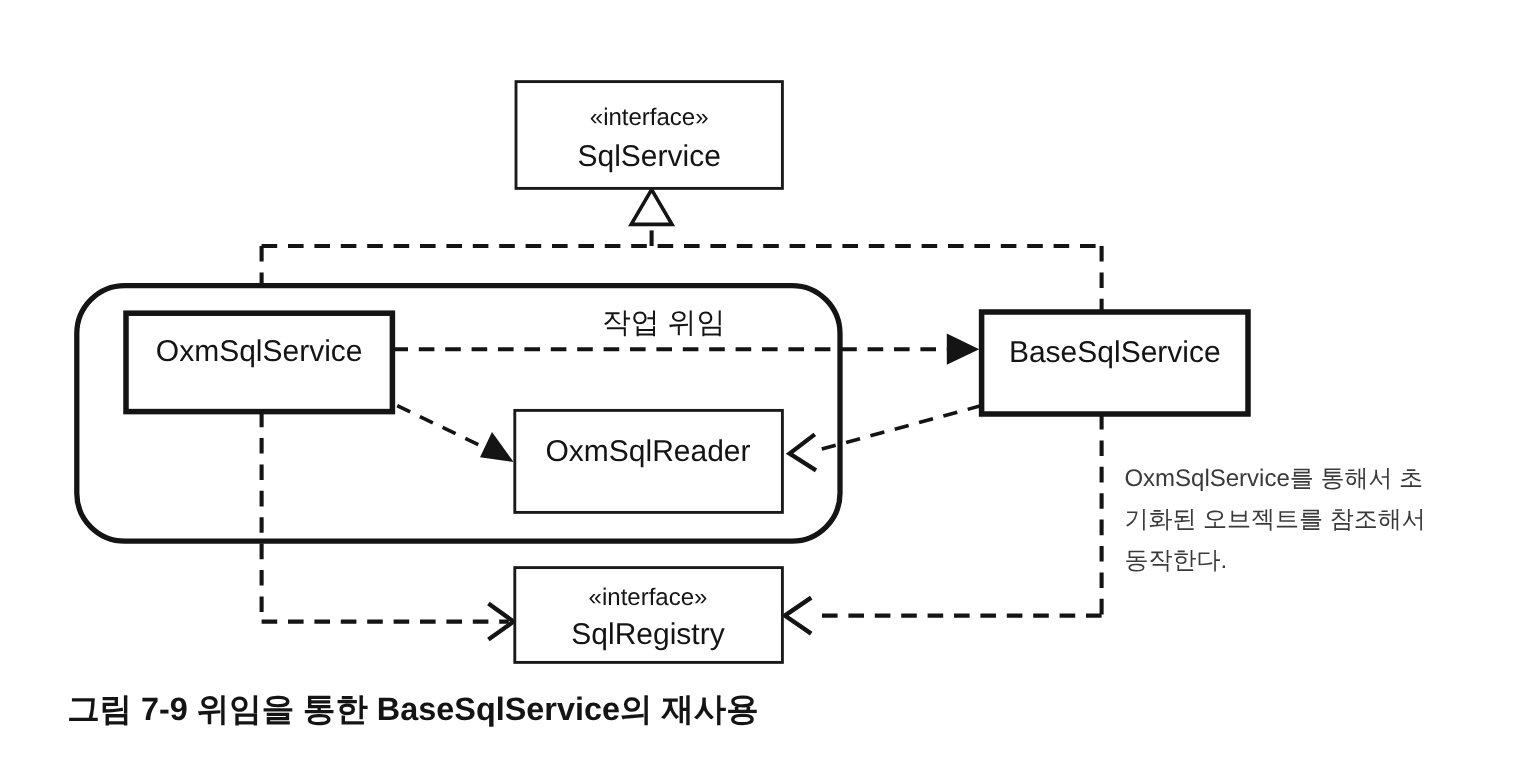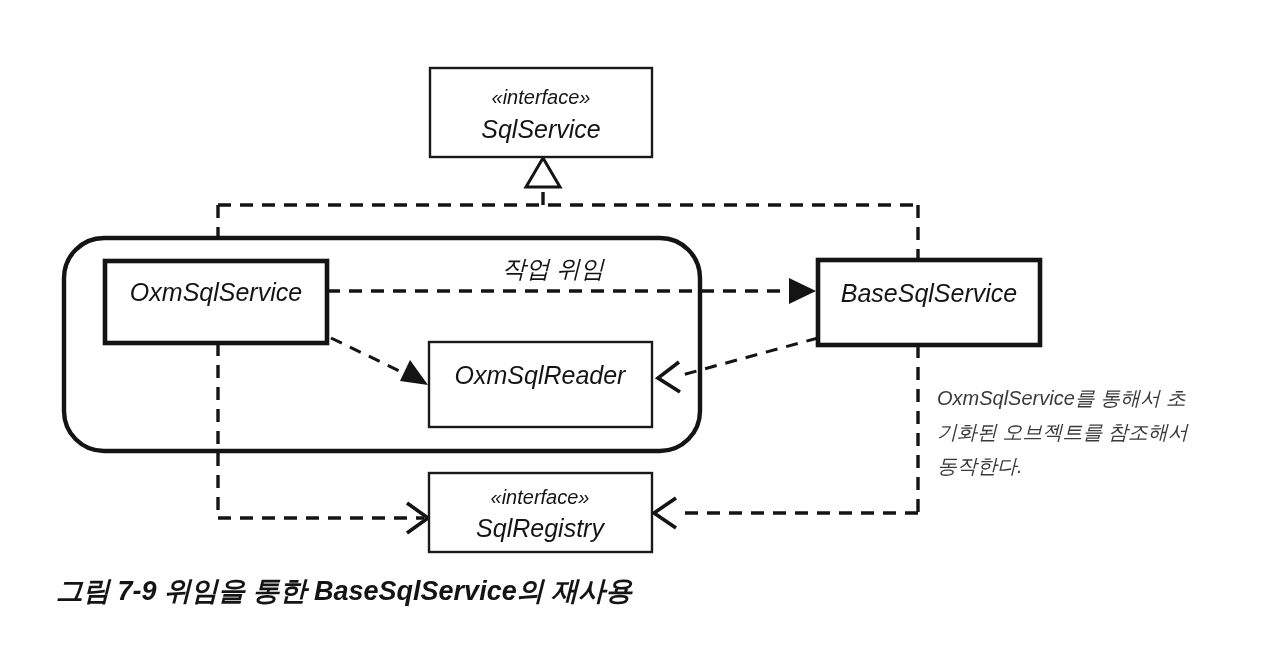--- a/index.html
+++ b/index.html
@@ -12,21 +12,20 @@
     width: 1280px;
     height: 649px;
     overflow: hidden;
     font-family: "Liberation Sans", sans-serif;
     color: #1a1a1a;
   }
   #diagram-root {
     position: relative;
     width: 1280px;
     height: 649px;
-    font-style: italic;
   }
   svg#uml-canvas {
     position: absolute;
     left: 0;
     top: 0;
     width: 1280px;
     height: 649px;
   }
   .box-fill { fill: #ffffff; }
   .box-thin { stroke: #1a1a1a; stroke-width: 2.4; }

